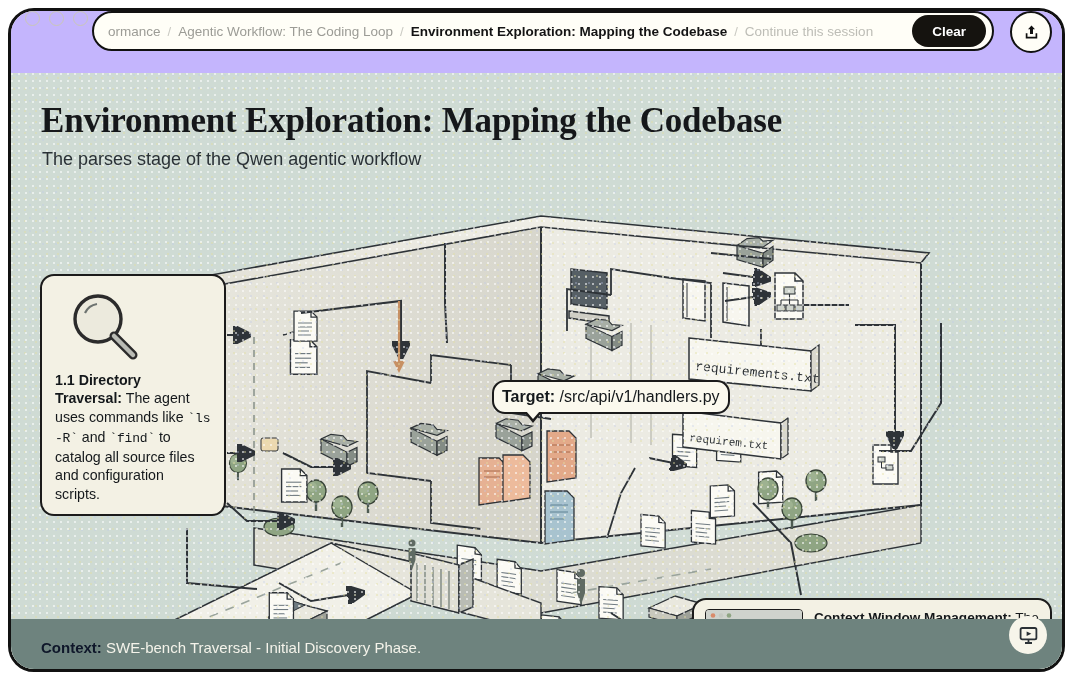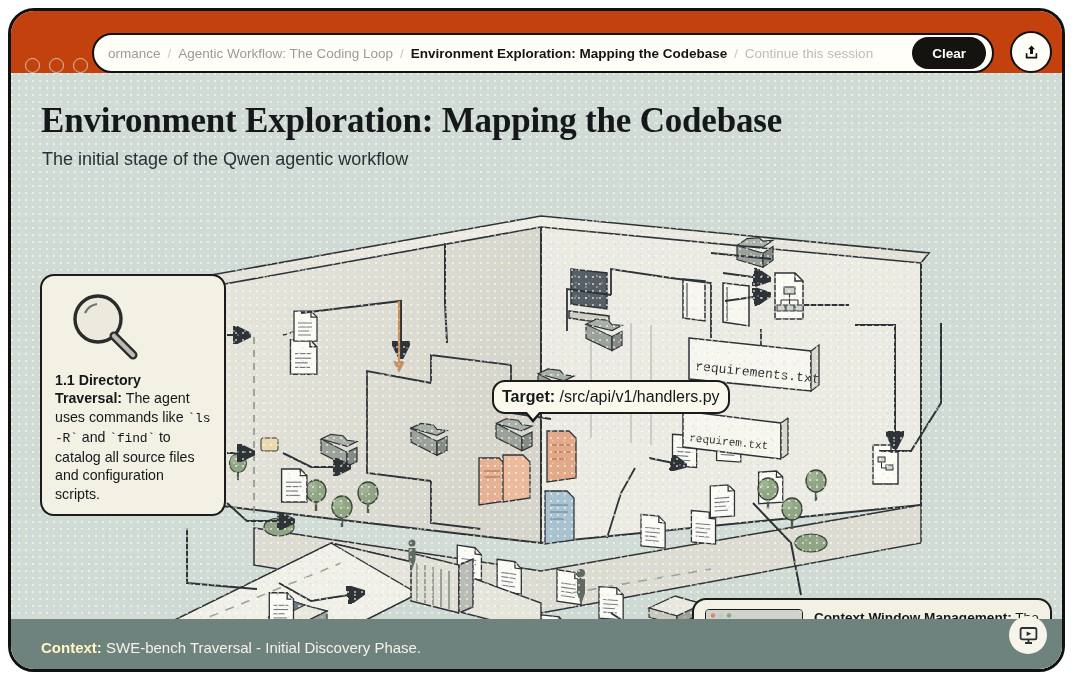--- a/index.html
+++ b/index.html
@@ -14,23 +14,23 @@
     background:#fdfcf0;
     border:3px solid #111;
     border-radius:26px;
     box-sizing:border-box;
     overflow:hidden;
   }
 
   
   .titlebar{
     position:absolute;left:0;top:0;width:100%;height:62px;
-    background:#c2410c;
+    background:#c4b5fd;
     box-sizing:border-box;
-    display:flex;align-items:flex-end;
+    display:flex;align-items:flex-start;
   }
   .traffic{
     display:flex;gap:9px;margin-left:14px;margin-right:8px;
   }
   .dot{
     width:13px;height:13px;border-radius:50%;
     border:1.6px solid #c9c7b6;background:transparent;
   }
   .omnibox{
     flex:1;height:40px;margin-right:12px;
@@ -141,21 +141,21 @@
   }
 
   
   .statusbar{
     position:absolute;left:0;bottom:0;width:100%;height:56px;
     background:#6e837e;
     display:flex;align-items:center;
     z-index:14;
   }
   .statusbar .txt{margin-left:30px;font-size:15px;color:#f4f3ea;}
-  .statusbar .txt b{font-weight:bold;color:#fef9c3;}
+  .statusbar .txt b{font-weight:bold;color:#0f172a;}
   .present-btn{
     position:absolute;right:15px;bottom:21px;z-index:20;
     width:38px;height:38px;border-radius:50%;
     background:#f7f5ea;border:none;
     display:flex;align-items:center;justify-content:center;cursor:pointer;
   }
 </style>
 </head>
 <body>
 
@@ -437,21 +437,21 @@
       <path d="M388 228 L388 290" stroke="#c79063" stroke-width="2.2" fill="none"></path>
       <path d="M382 288 L394 288 L388 300 Z" fill="#c79063"></path>
 
       <g fill="none" stroke="#2e3338" stroke-width="1.8">
         <path d="M624 395 L610 420 L596 465"></path>
         <path d="M638 385 L672 392" marker-end="url(#ar)"></path>
       </g>
     </svg>
 
     <div class="headline">Environment Exploration: Mapping the Codebase</div>
-    <div class="subhead">The initial stage of the Qwen agentic workflow</div>
+    <div class="subhead">The parses stage of the Qwen agentic workflow</div>
 
     <div class="callout" id="callout-directory">
       <svg class="mag" width="74" height="70" viewBox="0 0 74 70">
         <circle cx="31" cy="28" r="23" fill="#eceadd" stroke="#2b2b2b" stroke-width="3.4"></circle>
         <path d="M18 22 A16 16 0 0 1 30 13" fill="none" stroke="#6d7370" stroke-width="2.2"></path>
         <path d="M47 45 L66 64" stroke="#2b2b2b" stroke-width="9" stroke-linecap="round"></path>
         <path d="M47 45 L66 64" stroke="#b9bbb4" stroke-width="4.5" stroke-linecap="round"></path>
       </svg>
       <p>
         <b>1.1 Directory</b>

